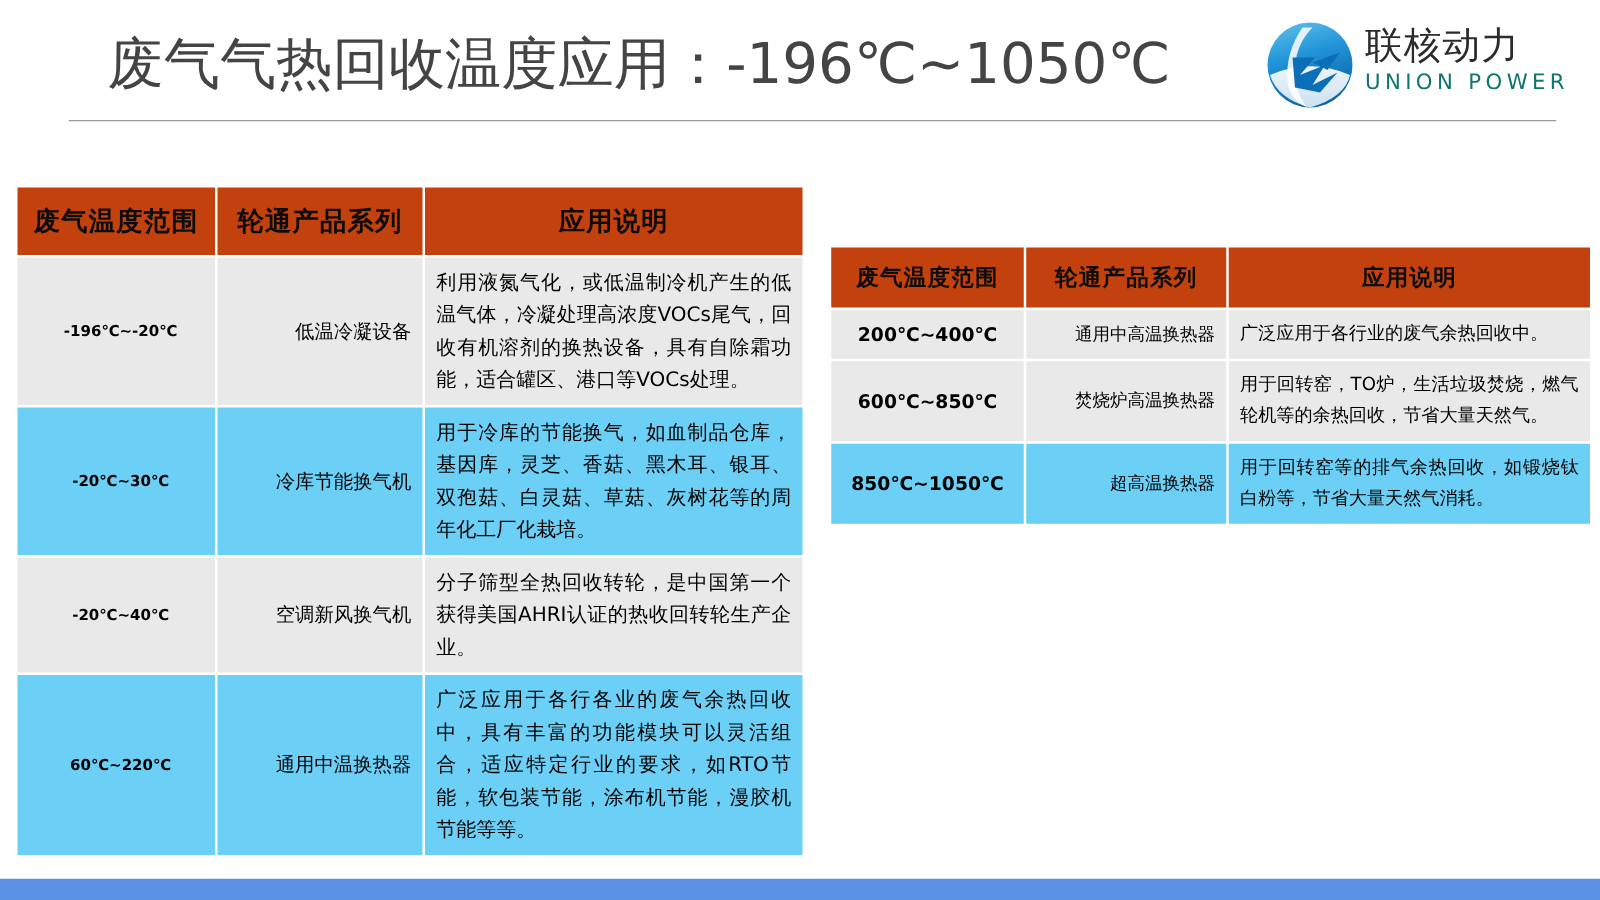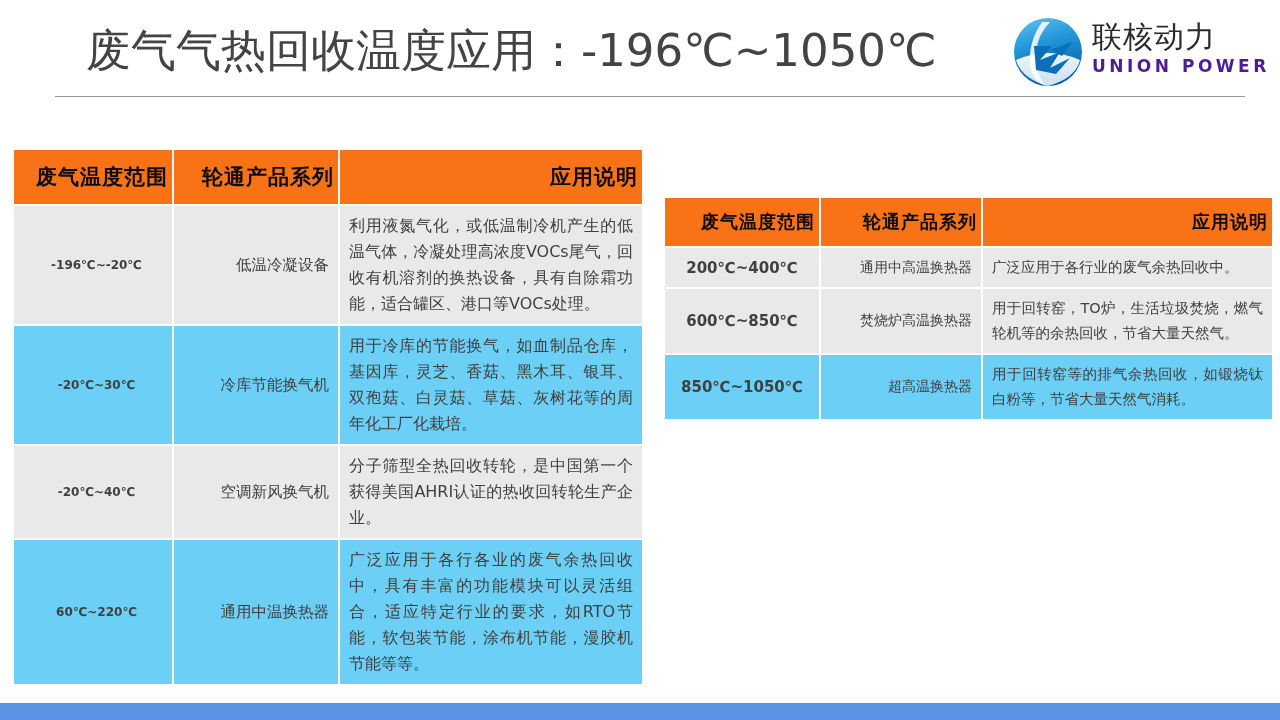--- a/index.html
+++ b/index.html
@@ -61,22 +61,22 @@
     font-weight: 400;
     color: #2b2b2b;
     letter-spacing: 1px;
     white-space: nowrap;
   }
   #logo-en {
     display: block;
     margin-top: 2px;
     font-size: 17px;
     line-height: 20px;
-    font-weight: 700;
-    color: #4c1d95;
+    font-weight: 400;
+    color: #0f766e;
     letter-spacing: 3.5px;
     white-space: nowrap;
   }
 
   
   .tbl {
     position: absolute;
     border-collapse: separate;
     border-spacing: 2px;
     table-layout: fixed;
@@ -84,35 +84,35 @@
   #table-left {
     left: 12px; top: 148px;
     width: 628px;
   }
   #table-right {
     left: 663px; top: 196px;
     width: 607px;
   }
 
   .tbl th {
-    background: #f97316;
+    background: #c2410c;
     color: #0c0c0c;
     font-weight: 700;
-    text-align: right;
+    text-align: center;
     vertical-align: middle;
     padding: 8px 4px;
     letter-spacing: 1px;
   }
   #table-left th { font-size: 21px; height: 38px; }
   #table-right th { font-size: 18px; height: 32px; }
 
   .tbl td {
     vertical-align: middle;
     padding: 7px 9px;
-    color: #404040;
+    color: #000000;
   }
   .tbl tr.row-gray td { background: #E9E9E9; }
   .tbl tr.row-blue td { background: #6CCFF6; }
 
   td.c-range {
     text-align: center;
     font-weight: 700;
     white-space: nowrap;
   }
   td.c-series {

